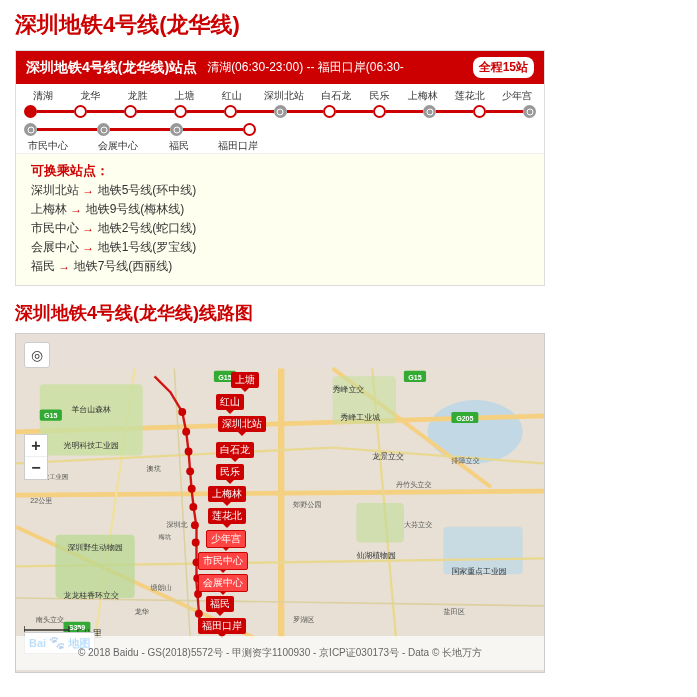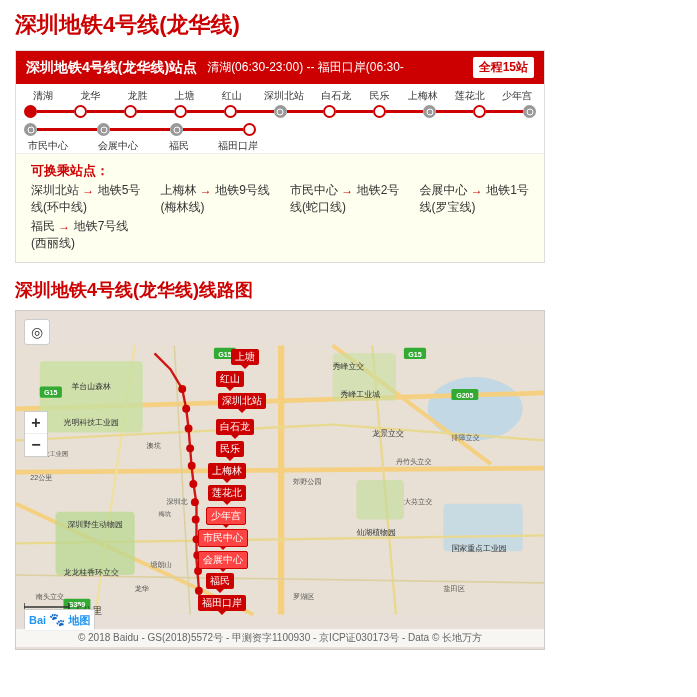--- a/index.html
+++ b/index.html
@@ -49,40 +49,40 @@
       margin-left: 10px;
       flex: 1;
     }
 
     .station-header-badge {
       background: white;
       color: #cc0000;
       padding: 2px 6px;
       font-size: 12px;
       font-weight: bold;
-      border-radius: 2px;
+      border-radius: 8px;
     }
 
     
     .transfer-info {
       background: #fffff0;
       border-top: 1px solid #eee;
       padding: 8px 15px 10px 15px;
     }
 
     .transfer-title {
       color: #cc0000;
       font-size: 13px;
       font-weight: bold;
       display: inline;
     }
 
     .transfer-grid {
       display: grid;
-      grid-template-columns: 1fr 1fr 1fr 1fr;
+      grid-template-columns: 1fr;
       gap: 2px 20px;
       margin-top: 2px;
     }
 
     .transfer-row {
       font-size: 12px;
       color: #333;
     }
 
     .arrow {
@@ -117,21 +117,21 @@
 
     .map-copyright {
       position: absolute;
       bottom: 2px;
       left: 0;
       right: 0;
       font-size: 10px;
       color: #666;
       text-align: center;
       background: rgba(255,255,255,0.7);
-      padding: 2px 5px;
+      padding: 10px 5px;
     }
 
     .baidu-logo {
       position: absolute;
       bottom: 18px;
       left: 8px;
       font-size: 11px;
       font-weight: bold;
       color: #2196F3;
       background: white;

